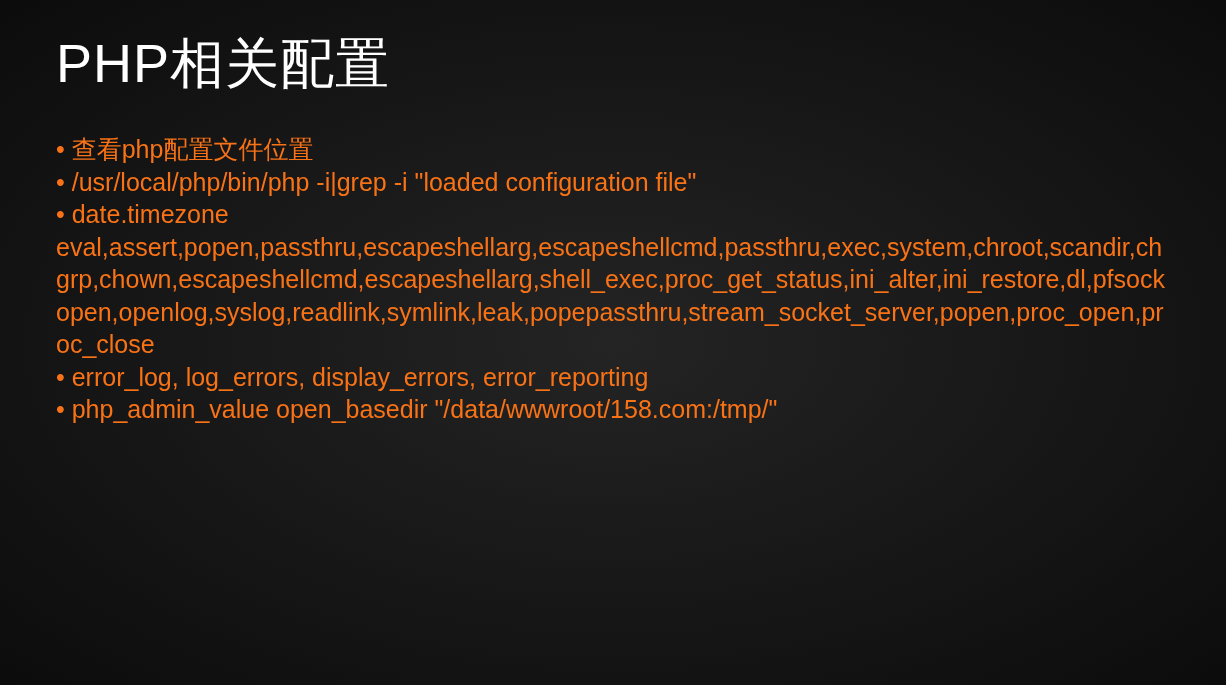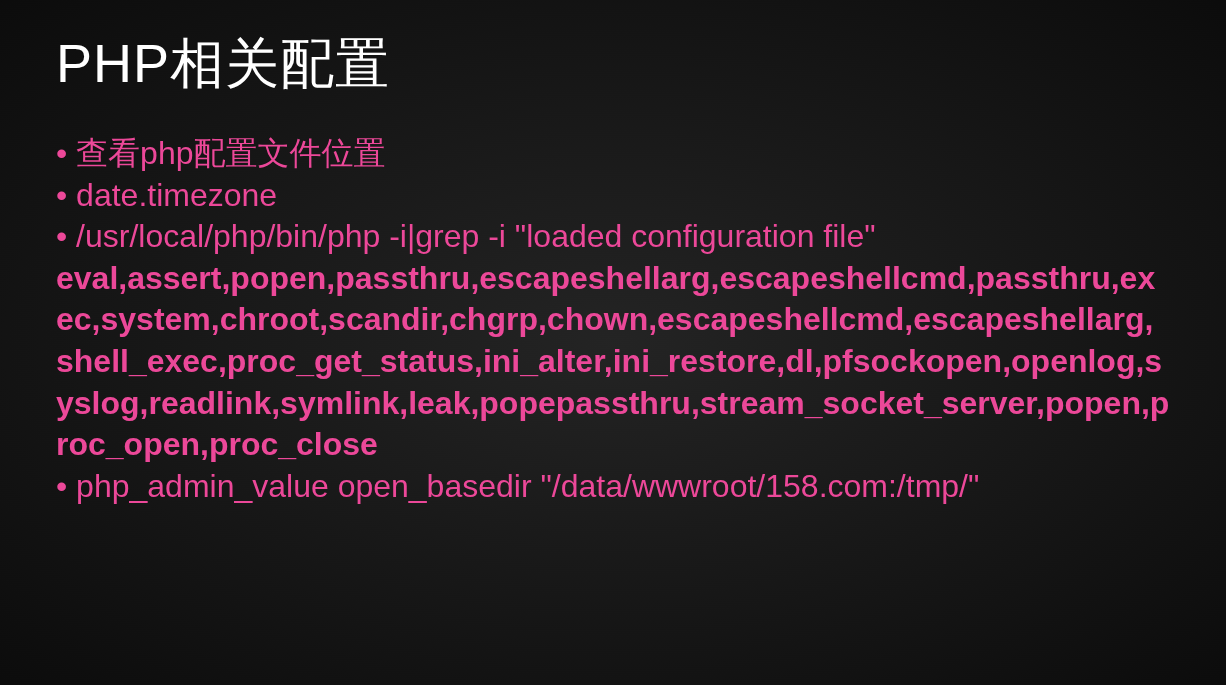--- a/index.html
+++ b/index.html
@@ -38,54 +38,57 @@
       height: 100%;
     }
     .title {
       font-size: 54px;
       font-weight: 400;
       color: #ffffff;
       margin-bottom: 32px;
       letter-spacing: 1px;
     }
     .content {
-      font-size: 32px;
+      font-size: 25px;
       line-height: 1.3;
-      color: #ec4899;
+      color: #f97316;
       font-weight: 400;
     }
     .bullet-line {
       display: block;
     }
     .bullet {
       display: inline;
     }
     .wrap-text {
       display: block;
       word-break: break-all;
-      font-weight: bold;
     }
   </style>
 </head>
 <body>
 
 <div class="slide">
   <h1 class="title">PHP相关配置</h1>
   <div class="content">
     <span class="bullet-line">
       <span class="bullet">•</span>
       <span>查看php配置文件位置</span>
     </span>
     <span class="bullet-line">
       <span class="bullet">•</span>
-      <span>date.timezone</span>
+      <span>/usr/local/php/bin/php -i|grep -i "loaded configuration file"</span>
     </span>
     <span class="bullet-line">
       <span class="bullet">•</span>
-      <span>/usr/local/php/bin/php -i|grep -i "loaded configuration file"</span>
+      <span>date.timezone</span>
     </span>
     <span class="wrap-text">eval,assert,popen,passthru,escapeshellarg,escapeshellcmd,passthru,exec,system,chroot,scandir,chgrp,chown,escapeshellcmd,escapeshellarg,shell_exec,proc_get_status,ini_alter,ini_restore,dl,pfsockopen,openlog,syslog,readlink,symlink,leak,popepassthru,stream_socket_server,popen,proc_open,proc_close</span>
+    <span class="bullet-line">
+      <span class="bullet">•</span>
+      <span>error_log, log_errors, display_errors, error_reporting</span>
+    </span>
     <span class="bullet-line">
       <span class="bullet">•</span>
       <span>php_admin_value open_basedir "/data/wwwroot/158.com:/tmp/"</span>
     </span>
   </div>
 </div>
 
 </body></html>

